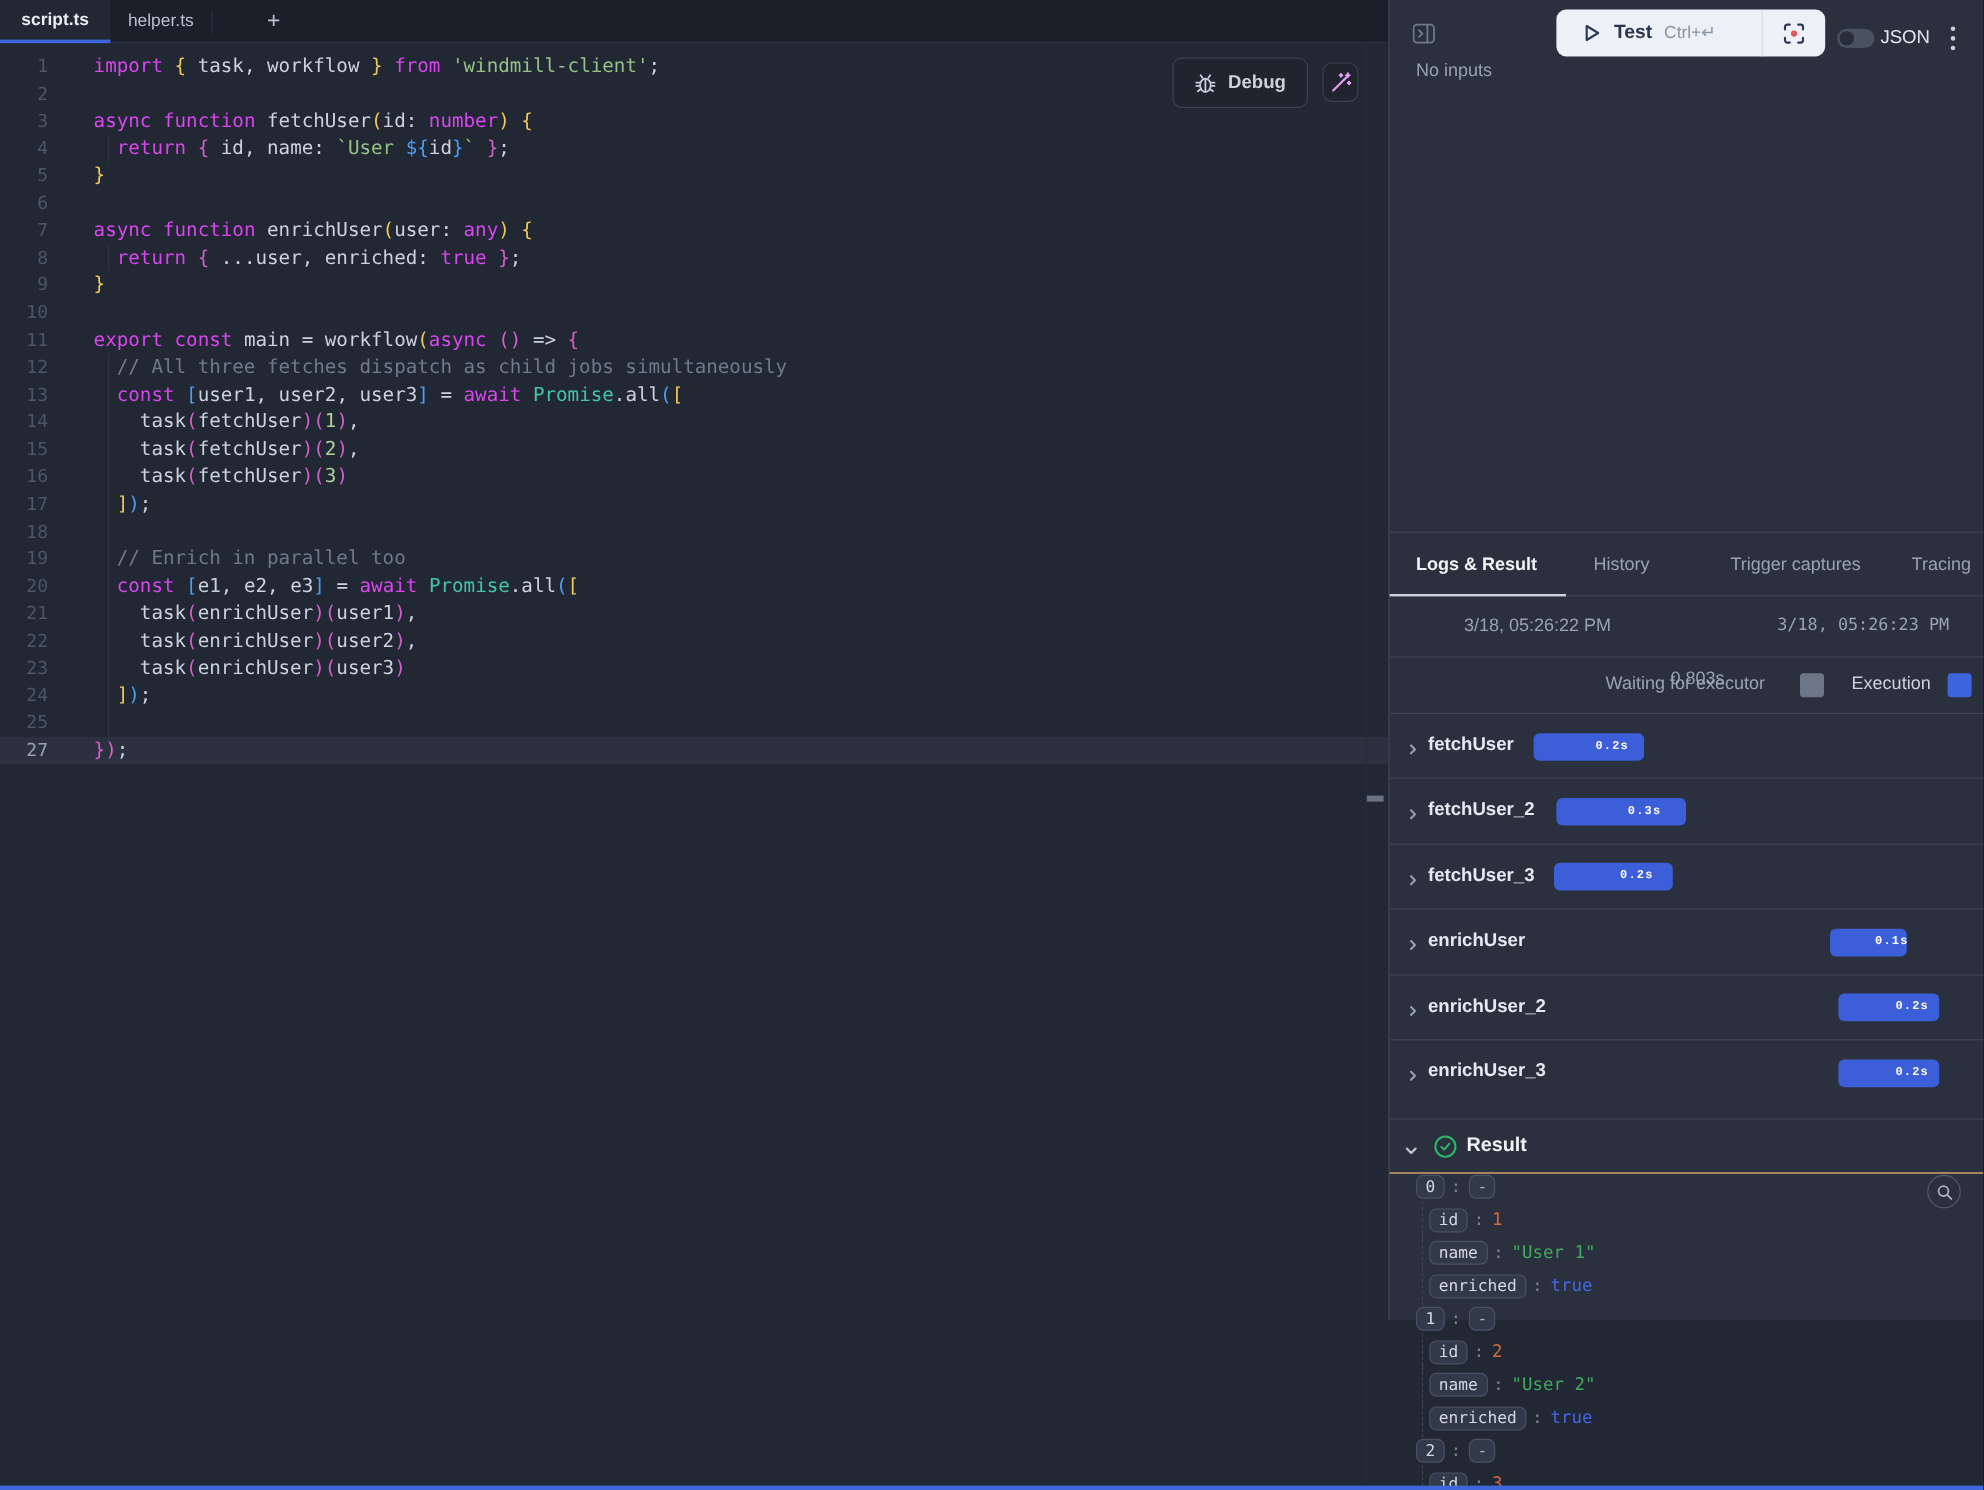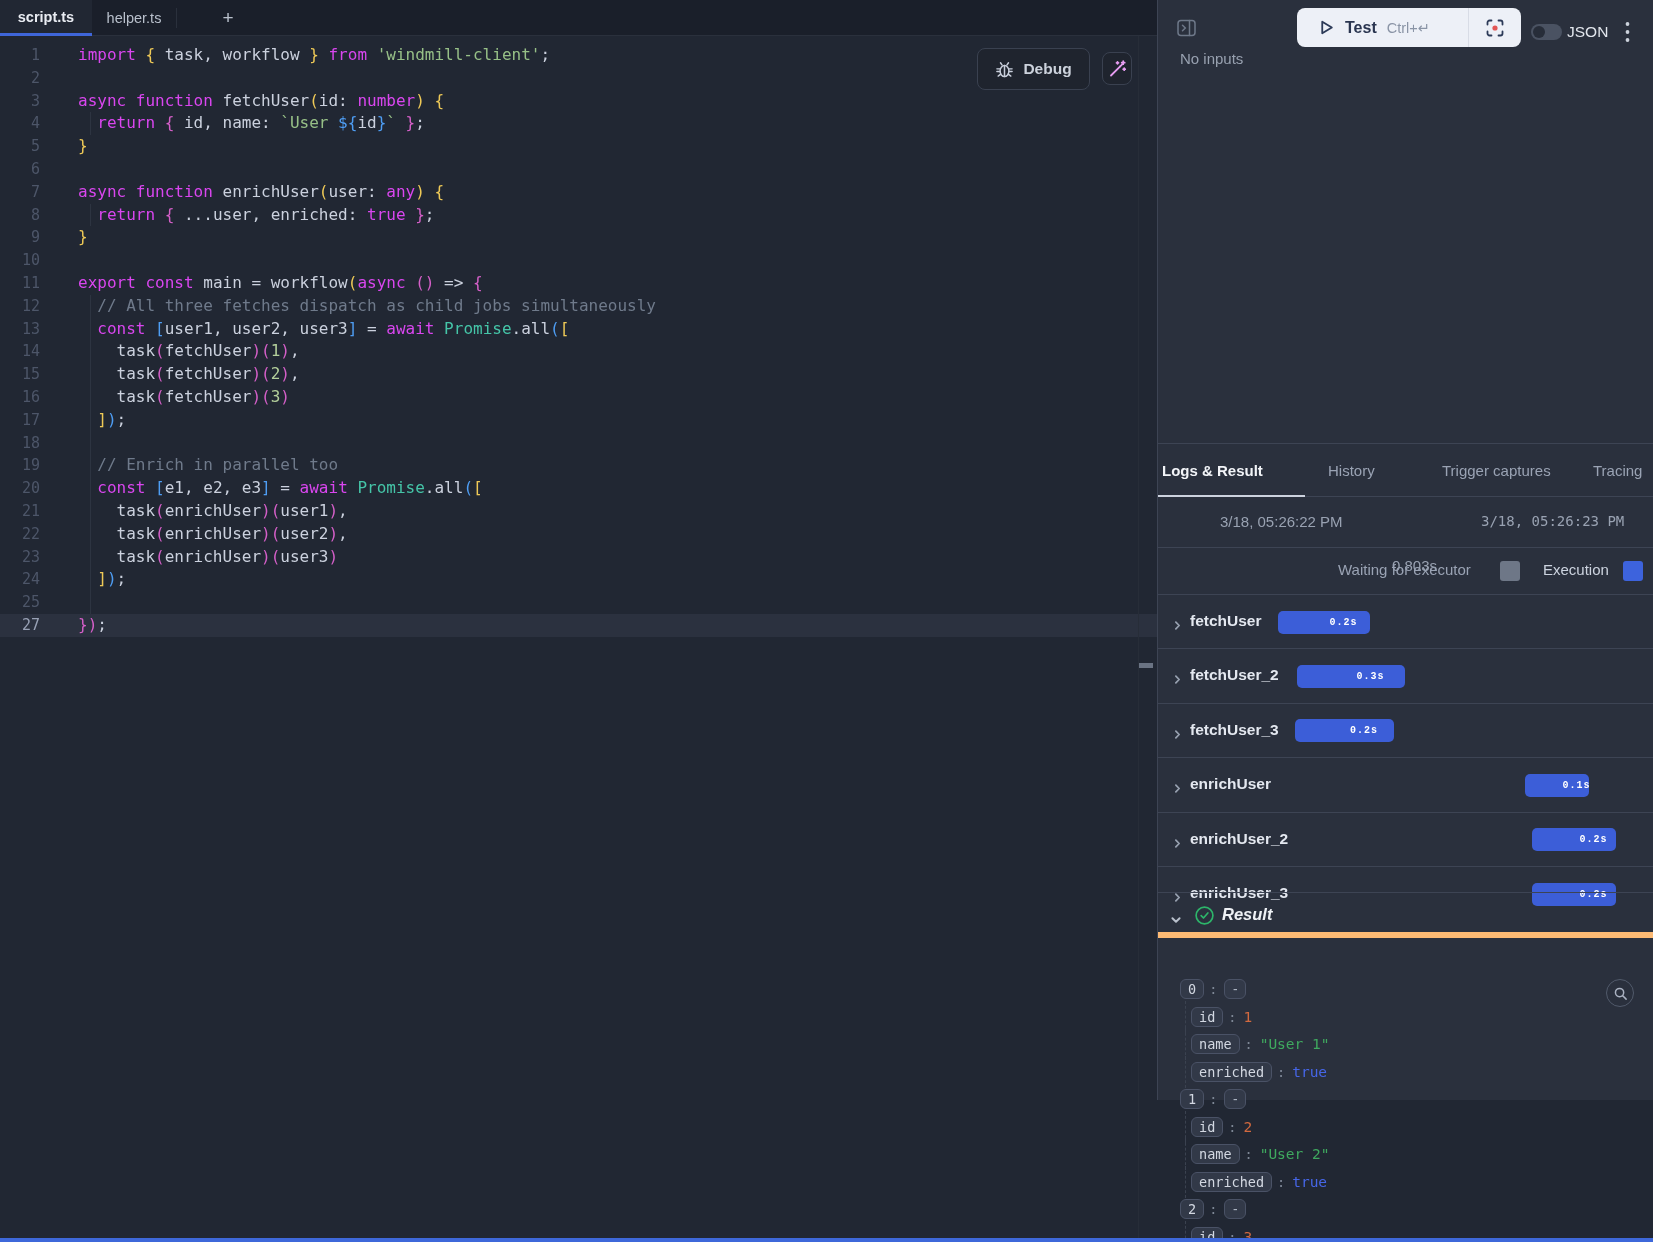--- a/index.html
+++ b/index.html
@@ -56,21 +56,21 @@
   .legend-item { position:absolute; top:13px; font-size:15px; }
   .lw-label { left:180px; width:150px; color:#9aa3b4; }
   .lw-swatch { left:342px; width:20px; height:20px; border-radius:3px; }
   .le-label { left:385px; color:#ccd3df; }
   .le-swatch { left:465px; width:20px; height:20px; border-radius:3px; }
   .timeline { position:absolute; left:0; top:594px; width:100%; }
   .trow { position:absolute; left:0; width:100%; height:54.4px; border-top:1px solid #3d4454; cursor:pointer; }
   .trow .chev { position:absolute; left:14px; top:22px; }
   .trow .tname { position:absolute; left:32px; top:17px; font-size:15.5px; font-weight:bold; color:#e4e8f0; }
   .tbar { position:absolute; top:15.5px; height:23px; background:#3c5ed8; border-radius:5px; color:#fff; font-family:Liberation Mono, monospace; font-size:10px; font-weight:bold; letter-spacing:1px; display:flex; align-items:center; justify-content:center;padding-left:39px; }
-  .result-header { position:absolute; left:0; top:892px; width:100%; height:46px; border-top:1px solid #3d4454; border-bottom:6px solid #fdba74; cursor:pointer;font-style:italic; }
+  .result-header { position:absolute; left:0; top:932px; width:100%; height:46px; border-top:1px solid #3d4454; border-bottom:1px solid #fdba74; cursor:pointer; }
   .result-header .chev { position:absolute; left:12px; top:19px; }
   .result-header .rcheck { position:absolute; left:36px; top:12px; }
   .result-title { position:absolute; left:64px; top:12px; font-size:16.5px; font-weight:bold; color:#eef1f5; }
   .result-body { position:absolute; left:0; top:966px; width:100%; height:276px; overflow:hidden; font-family:"DejaVu Sans Mono", monospace; }
   .rrow { position:absolute; left:0; width:100%; height:28px; display:flex; align-items:center; }
   .rrow.child { padding-left:33px; }
   .rrow.idx { padding-left:22px; }
   .rrow.child::before { content:""; position:absolute; left:27px; top:-2px; bottom:-2px; width:1px; border-left:1px dashed #3b4250; }
   .pill { display:inline-flex; align-items:center; border:1px solid #4a5266; background:#323948; border-radius:6px; padding:1px 7px; font-size:13.5px; color:#d3d8e2; }
   .pill.mini { padding:1px 6px; color:#aab2c0; cursor:pointer; }
@@ -201,21 +201,21 @@
       <svg width="5" height="22" viewBox="0 0 5 22" fill="#ccd2dc">
         <circle cx="2.5" cy="3" r="1.9"></circle>
           <circle cx="2.5" cy="11" r="1.9"></circle>
           <circle cx="2.5" cy="19" r="1.9"></circle>
       </svg>
     </div>
 
     <div class="no-inputs">No inputs</div>
 
     <div class="lr-tabs" id="logs-tabs">
-        <div class="ltab active" style="left: 4px;">Logs &amp; Result</div>
+        <div class="ltab active" style="left: 22px;">Logs &amp; Result</div>
         <div class="ltab" style="left: 170px;">History</div>
         <div class="ltab" style="left: 284px;">Trigger captures</div>
         <div class="ltab" style="left: 435px;">Tracing</div>
         <div class="ltab-underline"></div>
       </div>
 
     <div class="lr-times">
       <span class="t1">3/18, 05:26:22 PM</span>
       <span class="t2">0.803s</span>
       <span class="t3">3/18, 05:26:23 PM</span>

